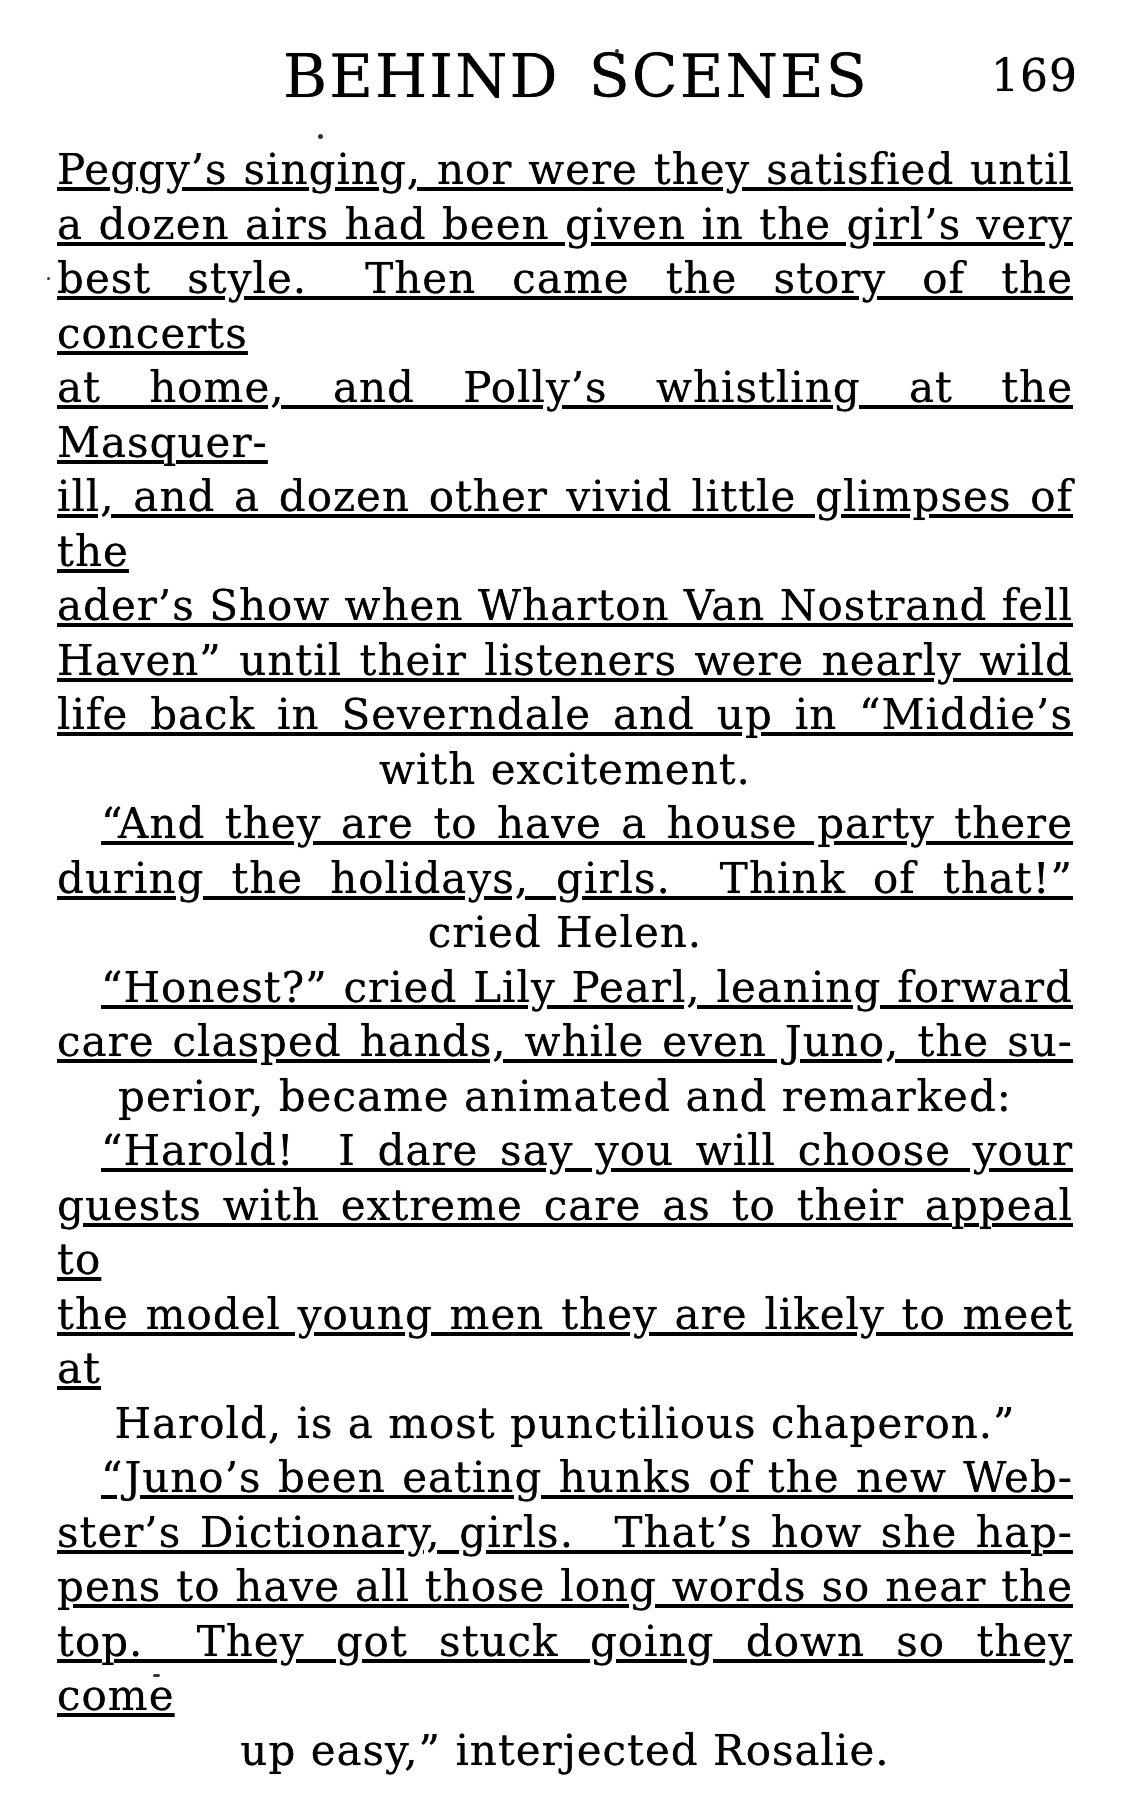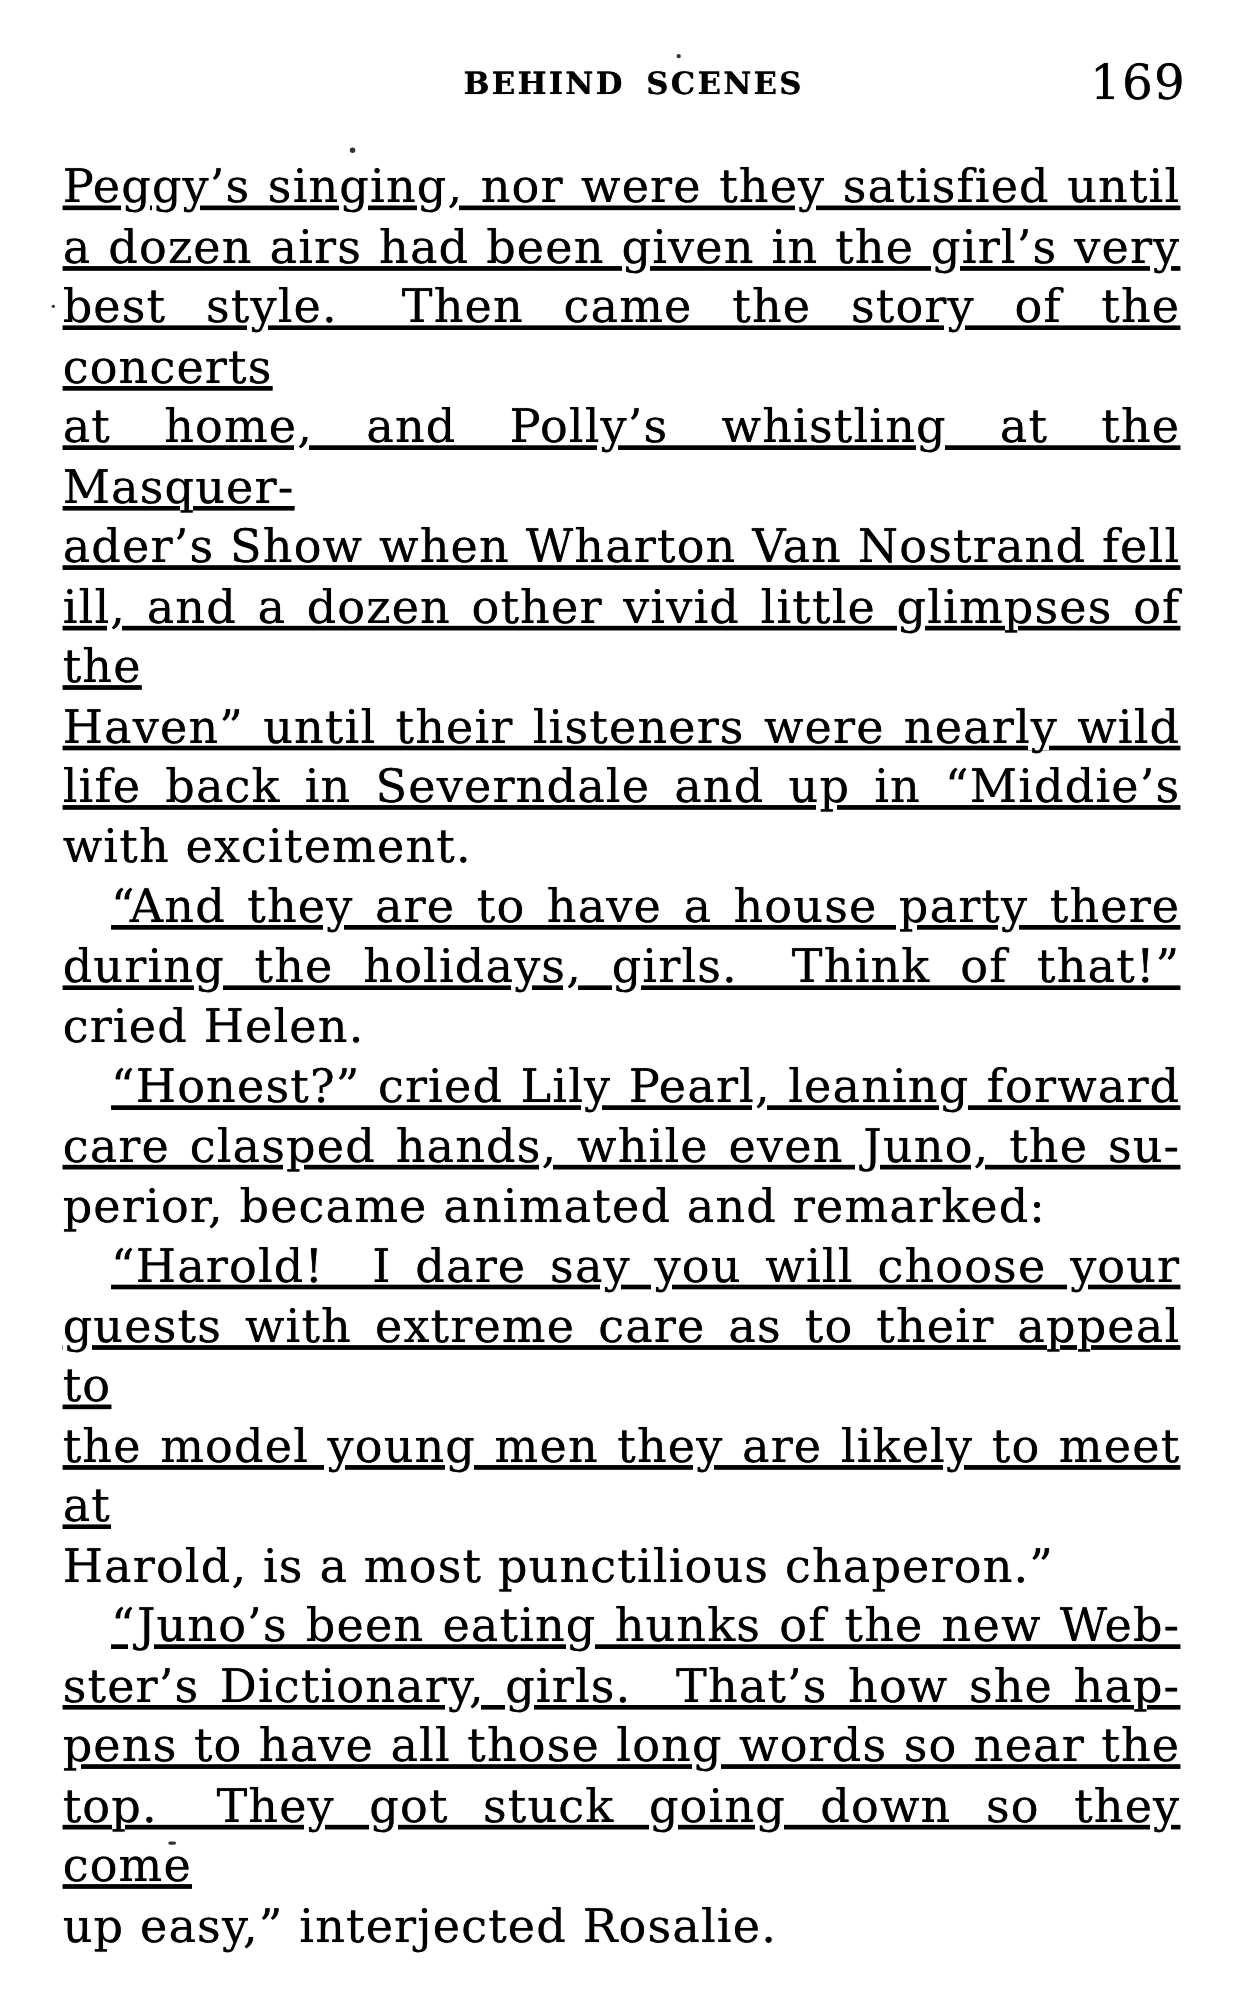--- a/index.html
+++ b/index.html
@@ -12,31 +12,31 @@
     color: var(--ink, #000000);
     font-family: "DejaVu Serif", "Liberation Serif", serif;
     text-shadow: 0 0 0.7px rgba(0,0,0,0.85);
   }
   .header {
     position: absolute; top: 48px; left: 57px; width: 1016px;
     height: 56px; line-height: 56px;
   }
   .running-head {
     position: absolute; left: calc(50% + 11px); transform: translateX(-50%);
-    font-size: 28px; letter-spacing: 2px; word-spacing: 8px; white-space: nowrap; font-weight: bold;
+    font-size: 60px; letter-spacing: 2px; word-spacing: 8px; white-space: nowrap;
   }
   .page-number {
     position: absolute; right: -5px;
     font-size: 44px; letter-spacing: 1px;
   }
   .body-text {
     position: absolute; top: 143px; left: 57px; width: 1016px;
     font-size: 42px; line-height: 54.5px; letter-spacing: 1px;
   }
-  .line { min-height: 54.5px; }
+  .line { min-height: 54.5px; text-align: center; }
   .line.j { text-align: justify; text-align-last: justify; text-decoration: underline; }
   .line.indent { text-indent: 44px; }
   .speck {
     position: absolute; background: var(--ink, #000);
     border-radius: 50%; opacity: 0.8;
   }
 </style>
 </head>
 <body>
 
@@ -44,22 +44,22 @@
   <div class="header">
     <span class="running-head">BEHIND SCENES</span>
     <span class="page-number">169</span>
   </div>
 
   <div class="body-text">
       <div class="line j"><span>Peggy’s singing, nor were they satisfied until</span></div>
       <div class="line j"><span>a dozen airs had been given in the girl’s very</span></div>
       <div class="line j"><span>best style.  Then came the story of the concerts</span></div>
       <div class="line j"><span>at home, and Polly’s whistling at the Masquer-</span></div>
+      <div class="line j"><span>ill, and a dozen other vivid little glimpses of the</span></div>
       <div class="line j"><span>ader’s Show when Wharton Van Nostrand fell</span></div>
-      <div class="line j"><span>ill, and a dozen other vivid little glimpses of the</span></div>
       <div class="line j"><span>Haven” until their listeners were nearly wild</span></div>
       <div class="line j"><span>life back in Severndale and up in “Middie’s</span></div>
       <div class="line"><span>with excitement.</span></div>
       <div class="line indent j"><span>“And they are to have a house party there</span></div>
       <div class="line j"><span>during the holidays, girls.  Think of that!”</span></div>
       <div class="line"><span>cried Helen.</span></div>
       <div class="line indent j"><span>“Honest?” cried Lily Pearl, leaning forward</span></div>
       <div class="line j"><span>care clasped hands, while even Juno, the su-</span></div>
       <div class="line"><span>perior, became animated and remarked:</span></div>
       <div class="line indent j"><span>“Harold!  I dare say you will choose your</span></div>

